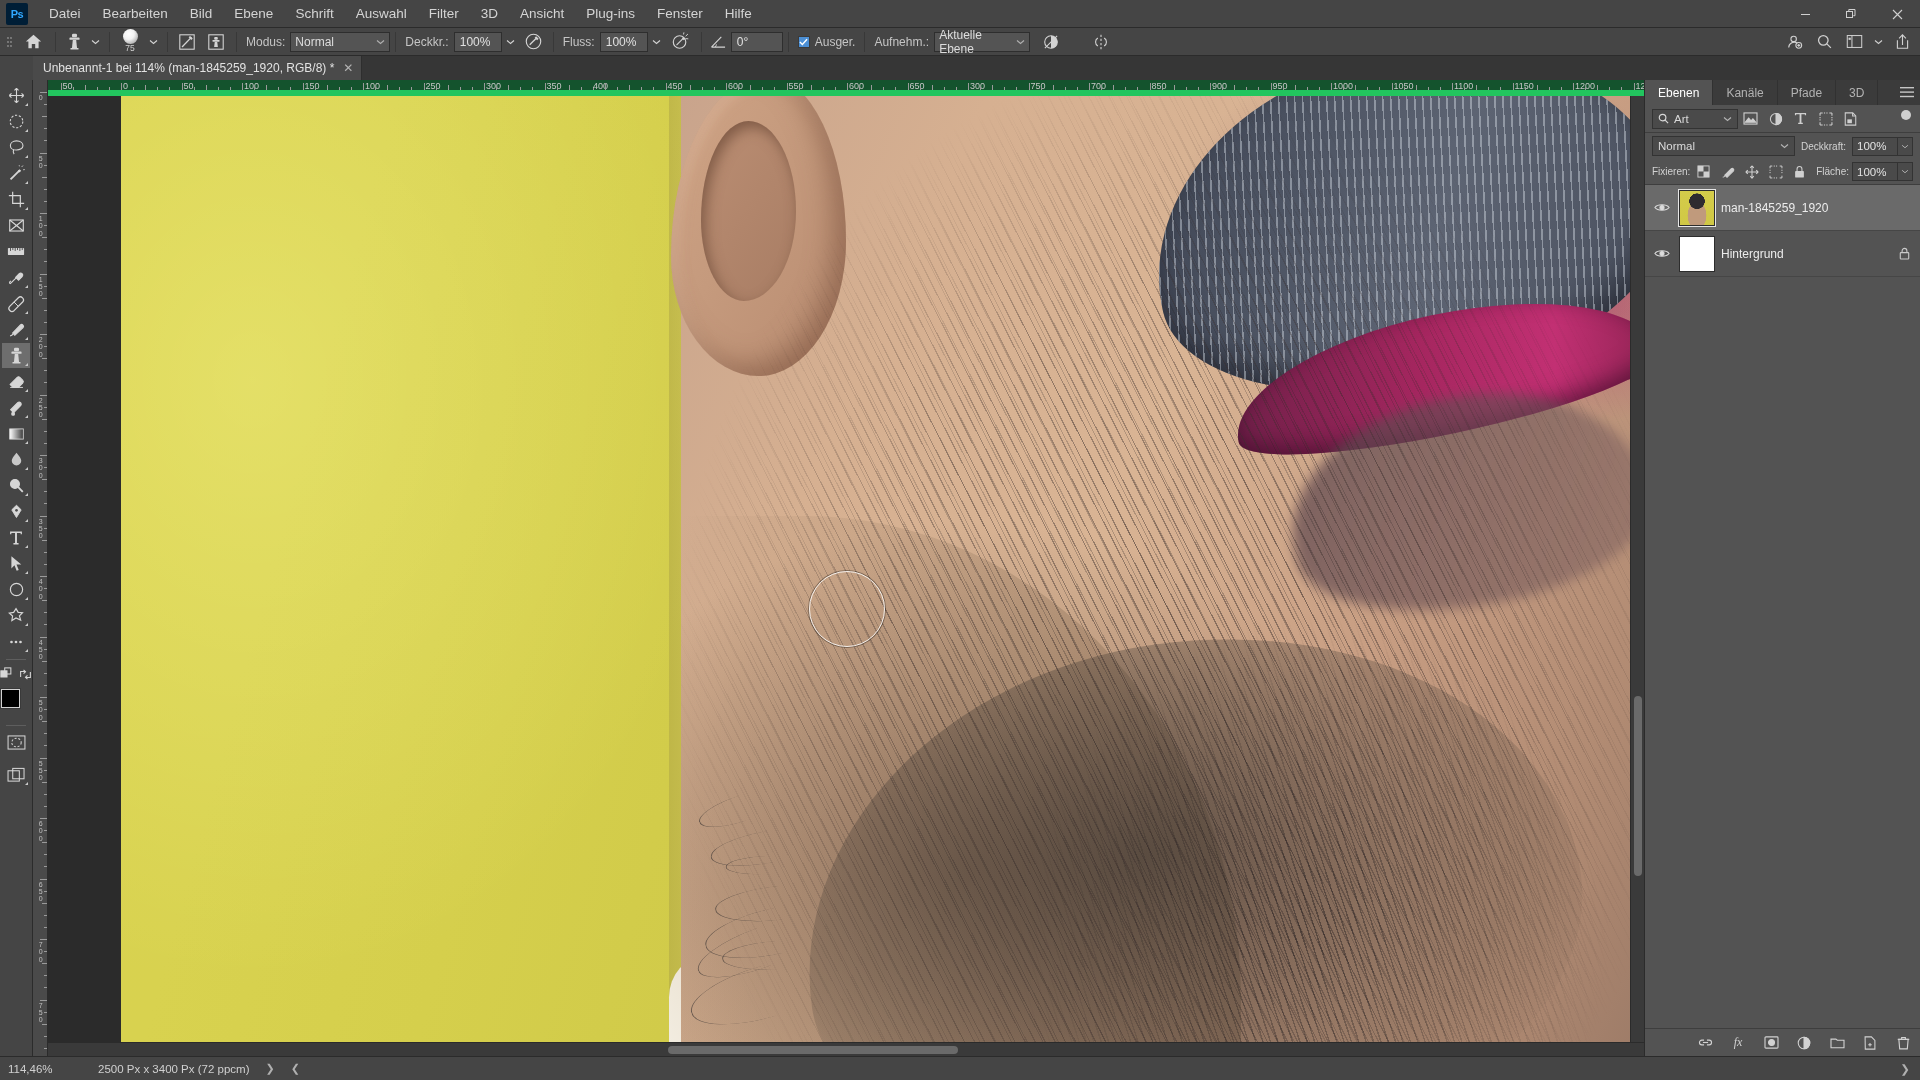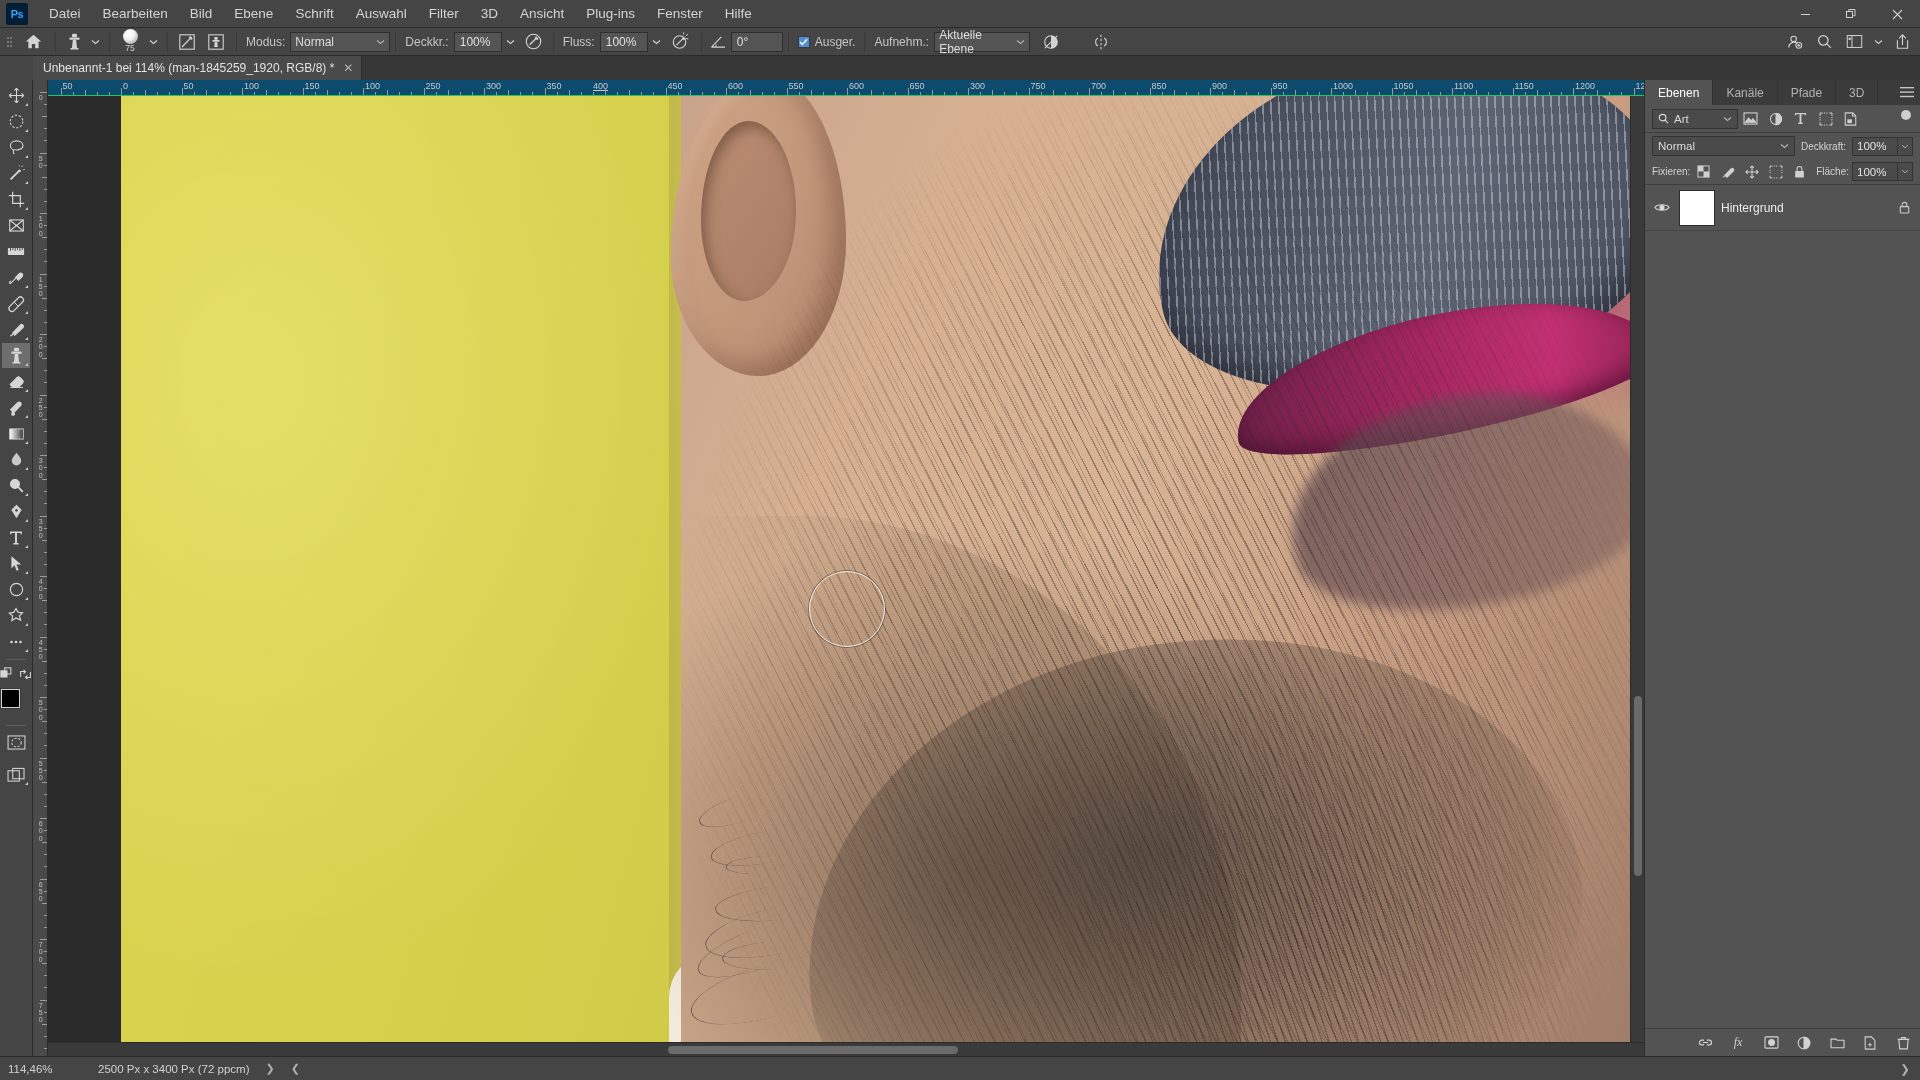--- a/index.html
+++ b/index.html
@@ -132,21 +132,21 @@
   }
   .vtick-label {
     position:absolute; left:2px; width:11px; text-align:center;
     line-height:7.4px; letter-spacing:-0.5px;
   }
   .vtick { position:absolute; right:0; height:1px; background:#9a9a9a; }
 
   
   #canvas-col { flex:1; display:flex; flex-direction:column; min-width:0; }
   #hruler {
-    height:16px; background:#0c4a6e; border-bottom:1px solid #22c55e;
+    height:16px; background:#14532d; border-bottom:6px solid #22c55e;
     position:relative; overflow:hidden; flex:0 0 16px;
     font-size:9px; color:#c8c8c8;
   }
   .htick-label { position:absolute; top:1px; }
   .htick { position:absolute; bottom:0; width:1px; background:#9a9a9a; }
 
   #canvas-wrap {
     flex:1; background:#2b2b2b; position:relative; overflow:hidden;
     display:flex;
   }
@@ -1332,20 +1332,32 @@
         <div class="mini-field">100%</div>
         <div class="mini-caret">
           <svg width="8" height="5" viewBox="0 0 9 6" fill="none" stroke="currentColor" stroke-width="1.1">
               <path d="M1 1.5 L4.5 4.5 L8 1.5"></path>
             </svg>
         </div>
       </div>
     </div>
 
     <div id="layer-list">
+      <div class="layer-row selected">
+        <div class="eye-cell">
+          <svg width="16" height="11" viewBox="0 0 18 12" fill="none" stroke="currentColor" stroke-width="1.2">
+            <path d="M1 6 c3-4 13-4 16 0 c-3 4-13 4-16 0 Z"></path>
+              <circle cx="9" cy="6" r="2.3" fill="currentColor"></circle>
+          </svg>
+        </div>
+        <div class="layer-thumb selected-thumb">
+          <div class="thumb-photo"></div>
+        </div>
+        <div class="layer-name">man-1845259_1920</div>
+      </div>
       <div class="layer-row">
         <div class="eye-cell">
           <svg width="16" height="11" viewBox="0 0 18 12" fill="none" stroke="currentColor" stroke-width="1.2">
             <path d="M1 6 c3-4 13-4 16 0 c-3 4-13 4-16 0 Z"></path>
               <circle cx="9" cy="6" r="2.3" fill="currentColor"></circle>
           </svg>
         </div>
         <div class="layer-thumb"></div>
         <div class="layer-name italic">Hintergrund</div>
         <div class="layer-lock">

